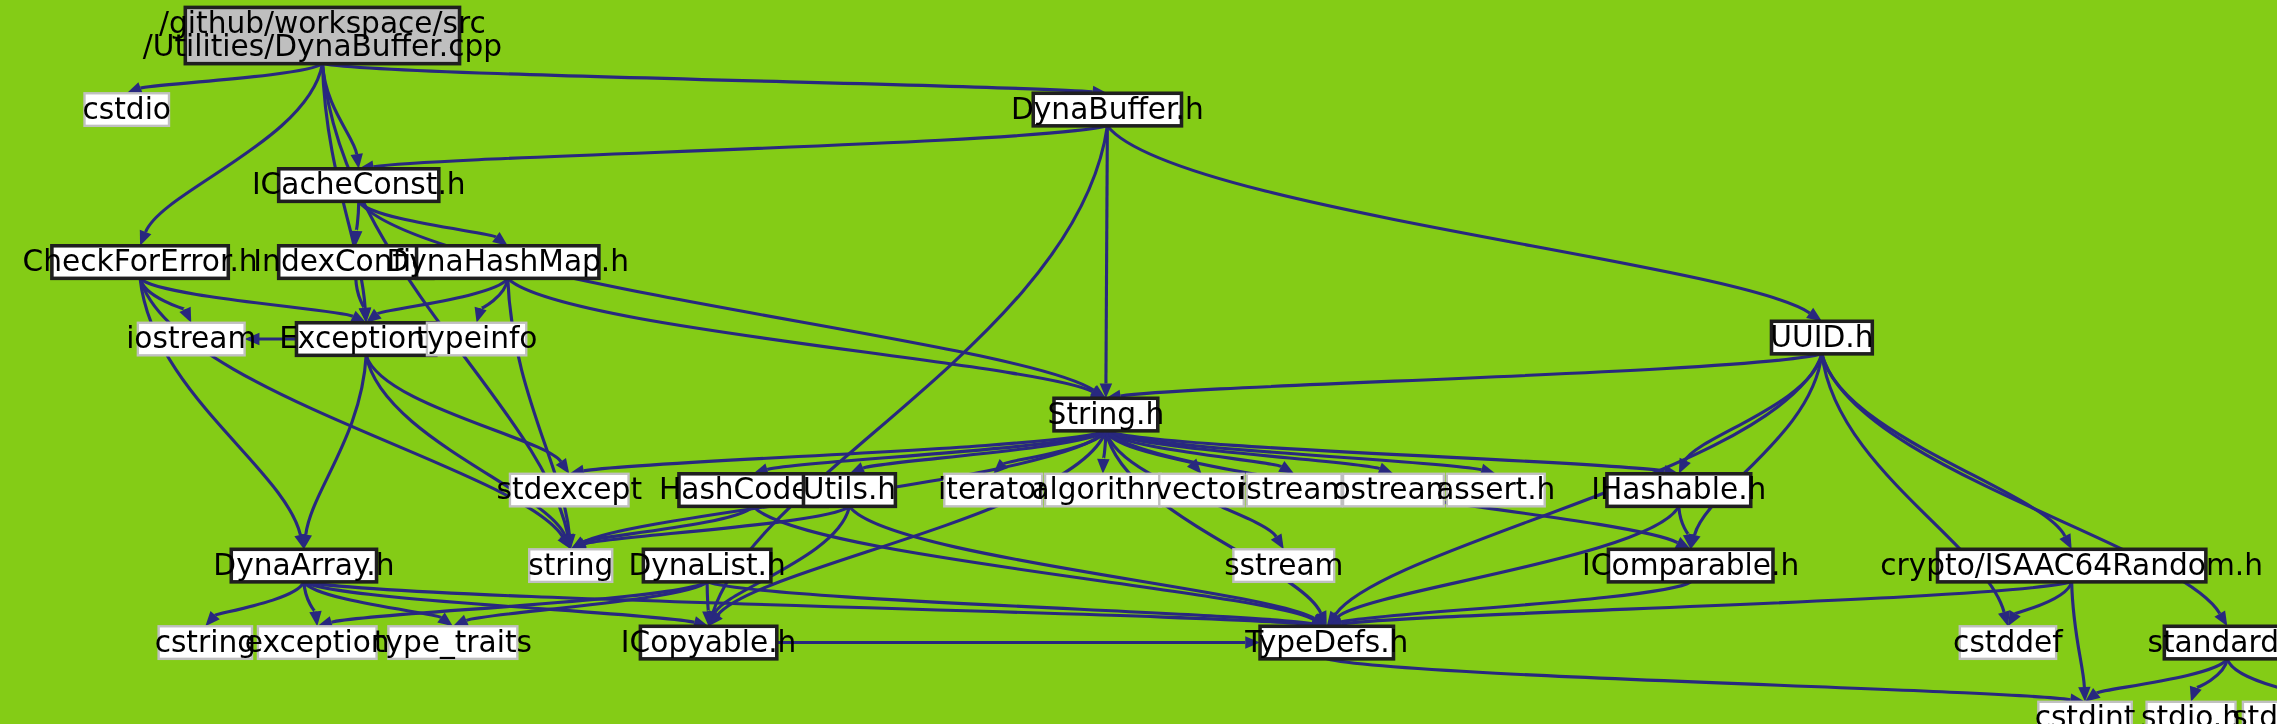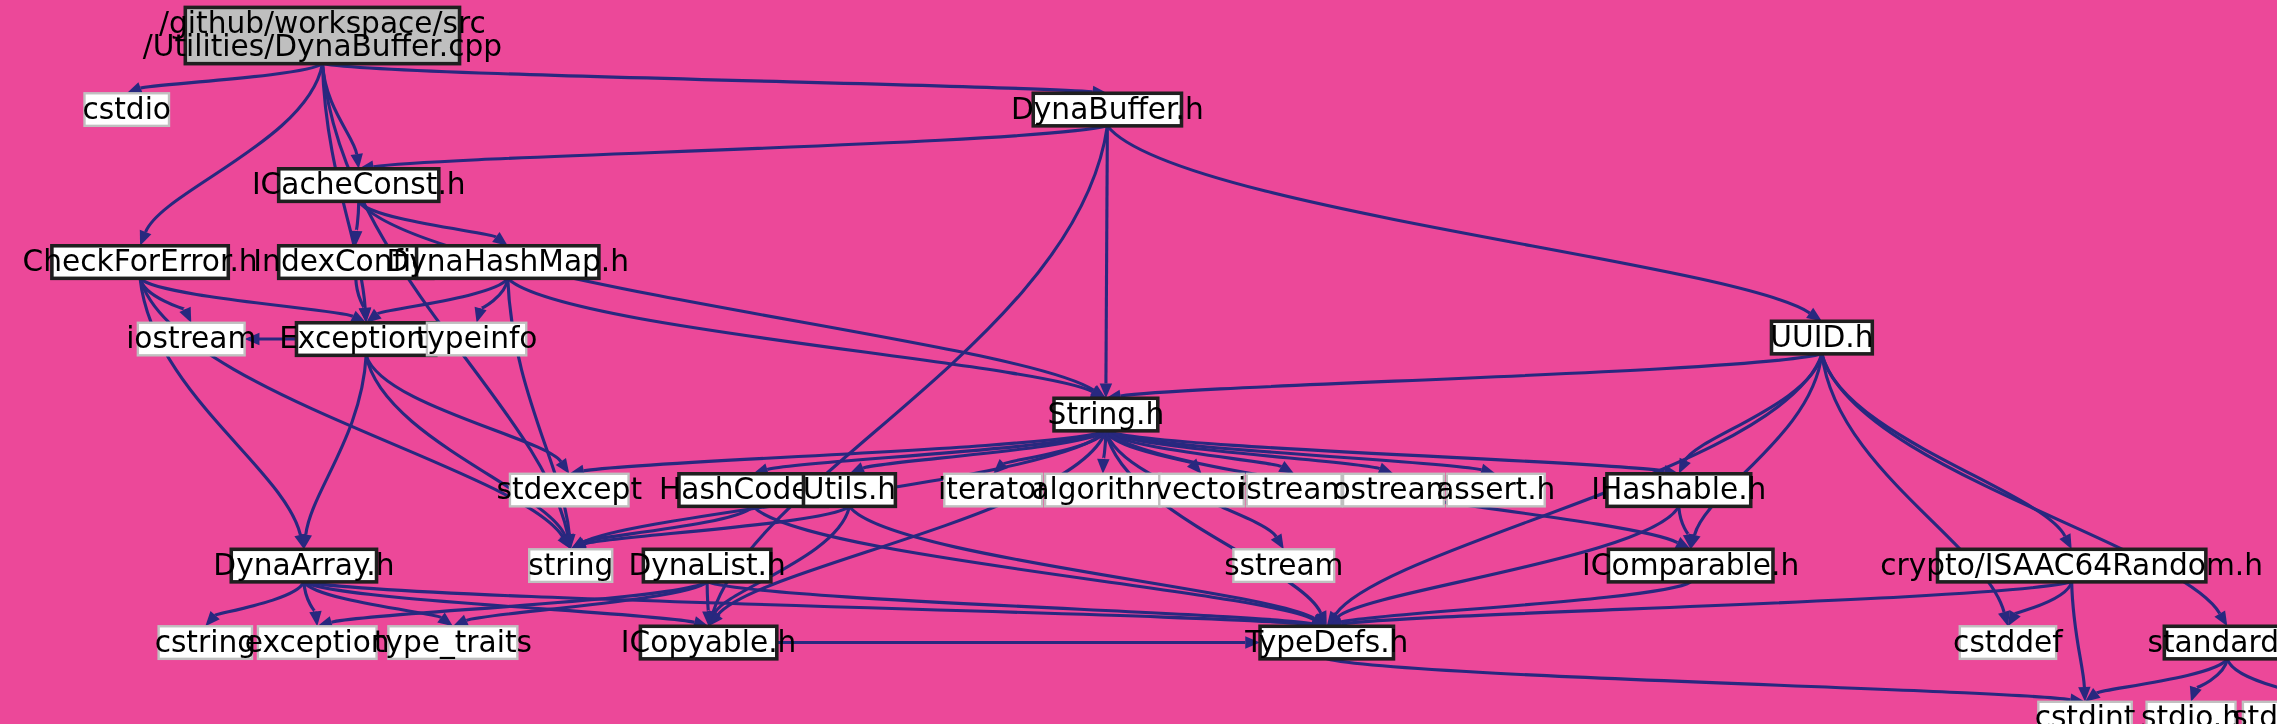--- a/index.html
+++ b/index.html
@@ -1,17 +1,17 @@
 <!DOCTYPE html>
 <html><head>
 <meta charset="utf-8">
 <style>
   html,body{margin:0;padding:0;background:#ffffff;}
   body{width:2277px;height:724px;overflow:hidden;font-family:"DejaVu Sans","Liberation Sans",sans-serif;}
-  #graph{position:relative;width:2277px;height:724px;background:#ec4899;}
+  #graph{position:relative;width:2277px;height:724px;background:#84cc16;}
   svg{position:absolute;left:0;top:0;width:2277px;height:724px;}
   .node-label{font-size:20px;fill:#000000;dominant-baseline:middle;text-anchor:middle;font-family:"DejaVu Sans","Liberation Sans",sans-serif;}
   .node-box{fill:#ffffff;}
   .node-box.plain{stroke:#c0c0c0;stroke-width:1.6;}
   .node-box.bold{stroke:#1f1f1f;stroke-width:2.4;}
   .node-box.root{fill:#bfbfbf;stroke:#1f1f1f;stroke-width:2.4;}
   .edge{fill:none;stroke:#28287f;stroke-width:2.1;}
   .arrow{fill:#28287f;stroke:none;}
 </style>
 </head>

